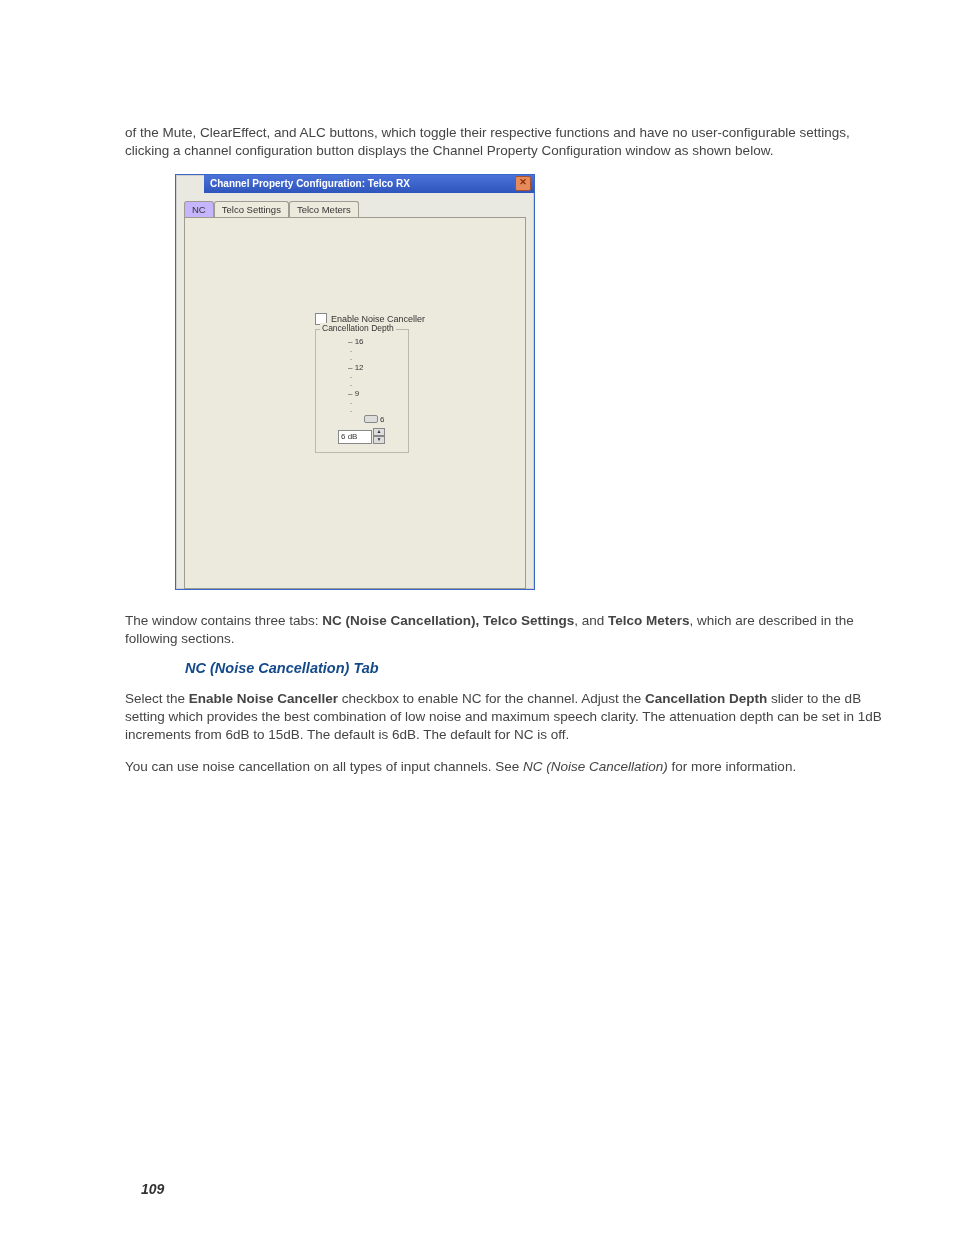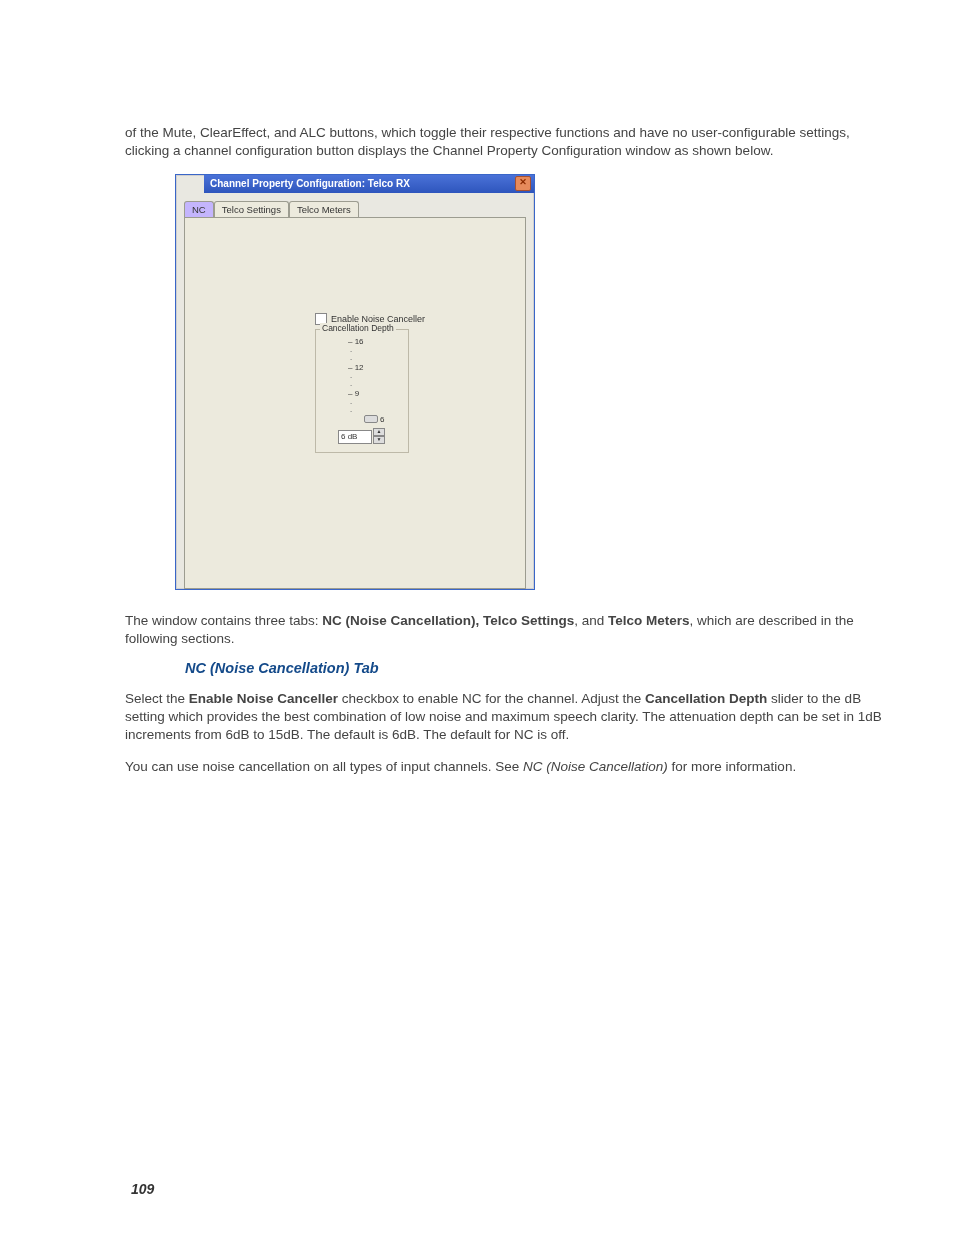--- a/index.html
+++ b/index.html
@@ -190,21 +190,21 @@
     font-style: italic;
     font-weight: bold;
     font-size: 14.5px;
     margin: 12px 0 2px 60px;
   }
   .bold-inline { font-weight: bold; }
   .italic-inline { font-style: italic; }
   .page-number {
     position: absolute;
     bottom: 38px;
-    left: 131px;
+    left: 141px;
     font-weight: bold;
     font-style: italic;
     font-size: 14px;
     color: #333;
   }
 </style>
 </head>
 <body>
 
 <div class="page">

